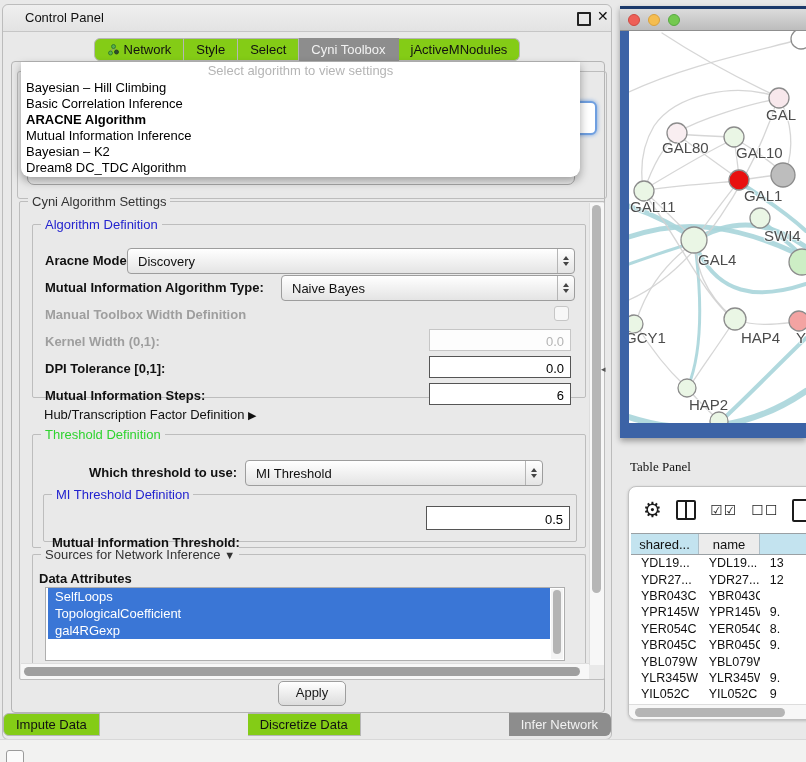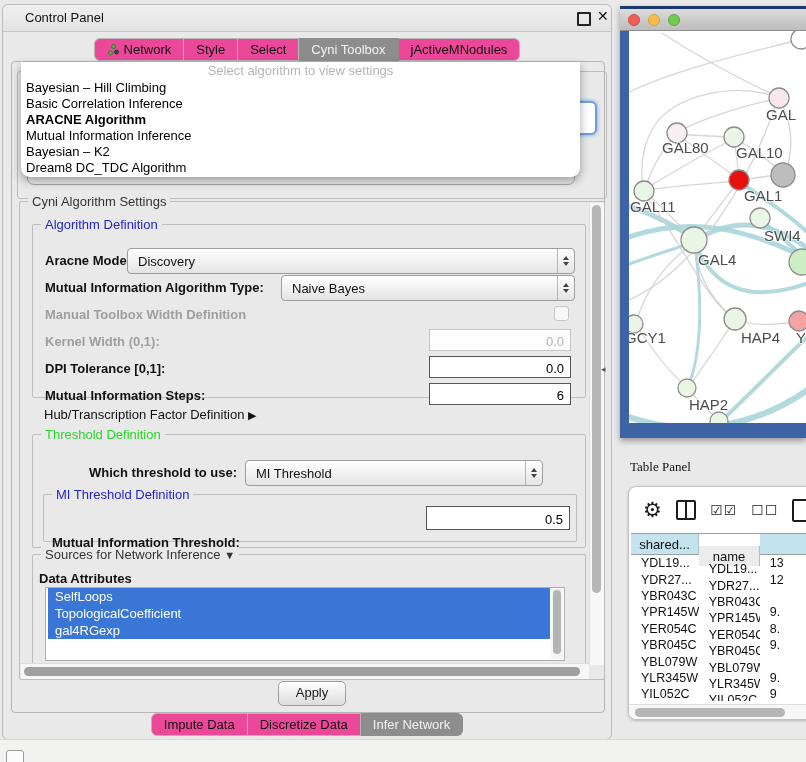--- a/index.html
+++ b/index.html
@@ -11,21 +11,21 @@
   #control-panel{left:2px;top:4px;width:608px;height:734px;background:#e9e9e9;
      border:1px solid #bcbcbc;border-radius:6px;}
   #cp-titlebar{left:0;top:0;right:0;height:26px;background:linear-gradient(#efefef,#e3e3e3);
      border-bottom:1px solid #c6c6c6;border-radius:6px 6px 0 0;}
   #cp-title{left:22px;top:5px;font-size:13px;color:#111;}
   #cp-float{left:574px;top:7px;width:10px;height:10px;border:2px solid #222;border-radius:1px;cursor:pointer;}
   #cp-close{left:594px;top:3px;font-size:14px;font-weight:bold;color:#111;cursor:pointer;}
 
   
   #top-tabs{left:0;top:33px;width:608px;display:flex;justify-content:center;}
-  .tab{padding:3px 12px;background:#ec4899;border:1px solid #b6b6b6;border-left:none;
+  .tab{padding:3px 12px;background:#84cc16;border:1px solid #b6b6b6;border-left:none;
        font-size:13px;color:#111;display:flex;align-items:center;gap:4px;cursor:pointer;}
   .tab:first-child{border-left:1px solid #b6b6b6;border-radius:6px 0 0 6px;}
   .tab:last-child{border-radius:0 6px 6px 0;}
   .tab.sel{background:#8d8d8d;color:#f2f2f2;border-color:#8d8d8d;}
   .tabicon{display:inline-flex;}
 
   
   #content-pane{left:8px;top:56px;width:592px;height:650px;background:#e9e9e9;
      border:1px solid #b5b5b5;border-radius:4px;}
 
@@ -74,21 +74,21 @@
 
   
   .vtrack{background:#f7f7f7;border-left:1px solid #ddd;}
   .vthumb{background:#b6b6b6;border-radius:5px;}
   .htrack{background:#f7f7f7;border-top:1px solid #ddd;}
   .hthumb{background:#9f9f9f;border-radius:5px;}
 
   #apply-btn{left:275px;top:676px;width:66px;height:23px;background:linear-gradient(#ffffff,#dcdcdc);
      border:1px solid #9e9e9e;border-radius:5px;font-size:13px;text-align:center;line-height:22px;cursor:pointer;}
 
-  #bottom-tabs{left:0;top:708px;width:608px;display:flex;justify-content:center;}
+  #bottom-tabs{left:0;top:708px;width:608px;display:flex;justify-content:space-between;}
 
   
   #net-window{left:620px;top:6px;width:186px;height:432px;background:#3c63a6;
      box-shadow:0 3px 6px rgba(0,0,0,.35);border-top:3px solid #1c3a6b;box-sizing:border-box;}
   #net-titlebar{left:0;top:0;right:0;height:22px;background:linear-gradient(#dcdcdc,#bcbcbc);
      border-bottom:1px solid #8f8f8f;display:flex;align-items:center;padding-left:8px;gap:8px;box-sizing:border-box;}
   .tl{width:12px;height:12px;border-radius:50%;cursor:pointer;}
   .tl-red{background:#ee5f57;border:1px solid #ce4a42;box-sizing:border-box;}
   .tl-yellow{background:#f5bd4f;border:1px solid #d9a13d;box-sizing:border-box;}
   .tl-green{background:#74c94f;border:1px solid #58a942;box-sizing:border-box;}
@@ -102,21 +102,21 @@
   .gear{font-size:21px;color:#1c1c1c;line-height:20px;cursor:pointer;}
   .colsicon{width:18px;height:16px;border:2px solid #1c1c1c;border-radius:2px;display:flex;justify-content:center;cursor:pointer;}
   .colsicon div{width:2px;background:#1c1c1c;}
   .chkpair{font-size:14px;color:#222;letter-spacing:1px;cursor:pointer;font-family:"DejaVu Sans",sans-serif;}
   .docicon{width:16px;height:19px;border:2px solid #1c1c1c;border-radius:2px;cursor:pointer;}
   #table-header{left:2px;top:46px;right:0;height:22px;display:flex;border-top:1px solid #9aa0a4;border-bottom:1px solid #9aa0a4;box-sizing:border-box;}
   .hcell{height:100%;box-sizing:border-box;border-right:1px solid #aebfc8;font-size:13px;color:#111;
      display:flex;align-items:center;justify-content:center;}
   .hc-blue{background:#c3e3ef;}
   .hc-gray{background:#ececec;}
-  .c0{width:80px;} .c1{width:72px;margin-top:12px;} .c2{width:60px;}
+  .c0{width:80px;} .c1{width:72px;} .c2{width:60px;}
   #table-rows{left:2px;top:68px;right:0;height:146px;overflow:hidden;}
   .trow{display:flex;height:16.4px;align-items:center;cursor:default;}
   .tcell{font-size:12.5px;color:#111;padding-left:10px;box-sizing:border-box;white-space:nowrap;overflow:hidden;}
   #table-hscroll{left:0;top:217px;right:0;height:15px;}
 
   
   #bottom-strip{left:0;top:739px;width:806px;height:23px;background:#f2f2f1;border-top:1px solid #d8d8d8;}
   #corner-icon{left:6px;top:750px;width:16px;height:16px;border:1px solid #9b9b9b;border-radius:3px;background:#fbfbfb;}
   #splitter-arrow{left:601px;top:364px;font-size:9px;color:#555;}
 </style>

